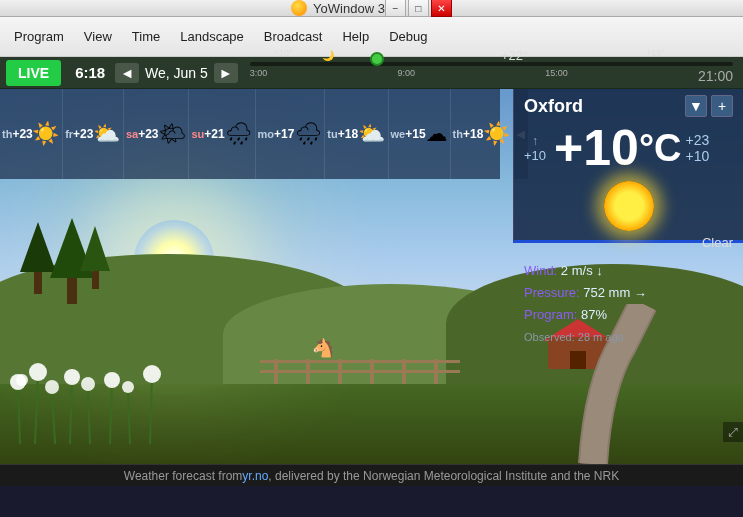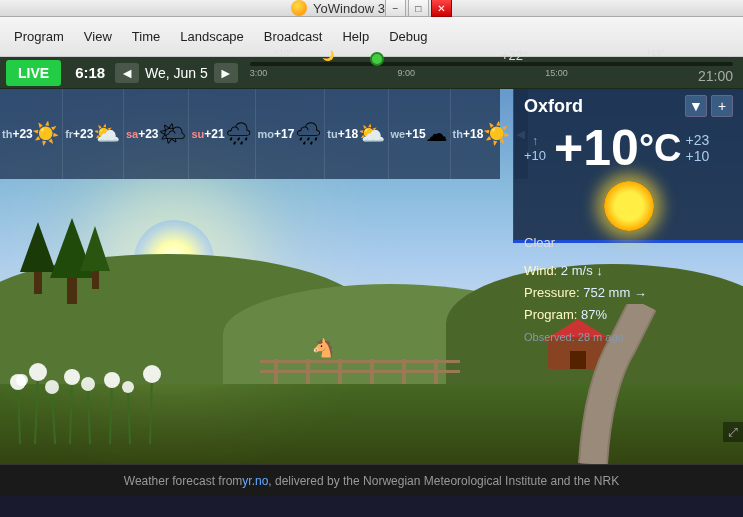--- a/index.html
+++ b/index.html
@@ -304,21 +304,21 @@
       width: 50px; height: 50px;
       background: radial-gradient(circle, #ffee44 40%, #ffaa00 70%, transparent 80%);
       border-radius: 50%;
       box-shadow: 0 0 15px 8px rgba(255,220,50,0.6);
       margin: 4px auto;
       position: relative;
     }
     .clear-label { text-align: center; font-size: 13px; color: #ddd; margin-bottom: 6px; }
 
     .weather-details { font-size: 13px; color: #ddeeff; line-height: 1.7; }
-    .weather-details .label { color: #fef9c3; }
+    .weather-details .label { color: #8b5cf6; }
     .observed-text { font-size: 11px; color: #8899aa; margin-top: 2px; }
 
     
     .forecast-strip {
       position: absolute;
       top: 0;
       left: 0;
       width: 500px;
       background: rgba(30, 50, 80, 0.75);
       height: 90px;
@@ -345,21 +345,21 @@
       display: flex;
       align-items: center;
       justify-content: center;
       color: white;
       font-size: 14px;
       cursor: pointer;
     }
 
     
     .bottom-bar {
-      height: 32px;
+      height: 22px;
       background: #1a1a1a;
       display: flex;
       align-items: center;
       justify-content: center;
       font-size: 12px;
       color: #999;
       border-top: 1px solid #333;
     }
     .bottom-bar a { color: #66aaff; text-decoration: none; }
 
@@ -563,21 +563,21 @@
         <span style="font-size:13px;color:#aaccee;">+10</span>
       </div>
       <span class="temp-big" style="font-size:50px;font-weight:bold;color:white;">+10</span>
       <span style="font-size:38px;font-weight:bold;color:white;align-self:flex-start;margin-top:4px;">°C</span>
       <div class="temp-side">
         <span class="temp-side-val">+23</span>
         <span class="temp-side-val">+10</span>
       </div>
     </div>
 
-    <div style="display:flex;flex-direction:column;align-items:flex-start;margin:2px 0 4px 0;">
+    <div style="display:flex;flex-direction:column;align-items:flex-end;margin:2px 0 4px 0;">
       <div class="sun-icon-panel"></div>
       <div class="clear-label">Clear</div>
     </div>
 
     <div class="weather-details">
       <div>
         <span class="label">Wind:</span>
         <span>2 m/s ↓</span>
       </div>
       <div>

